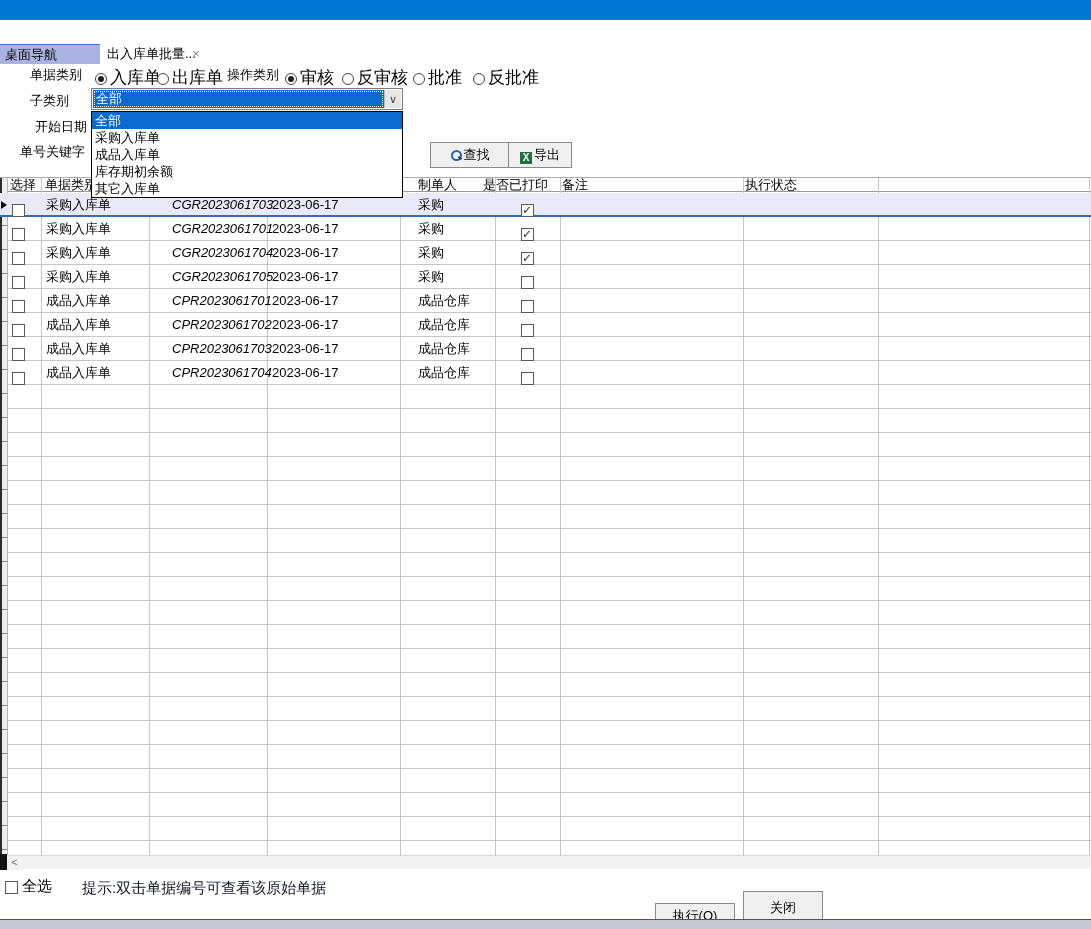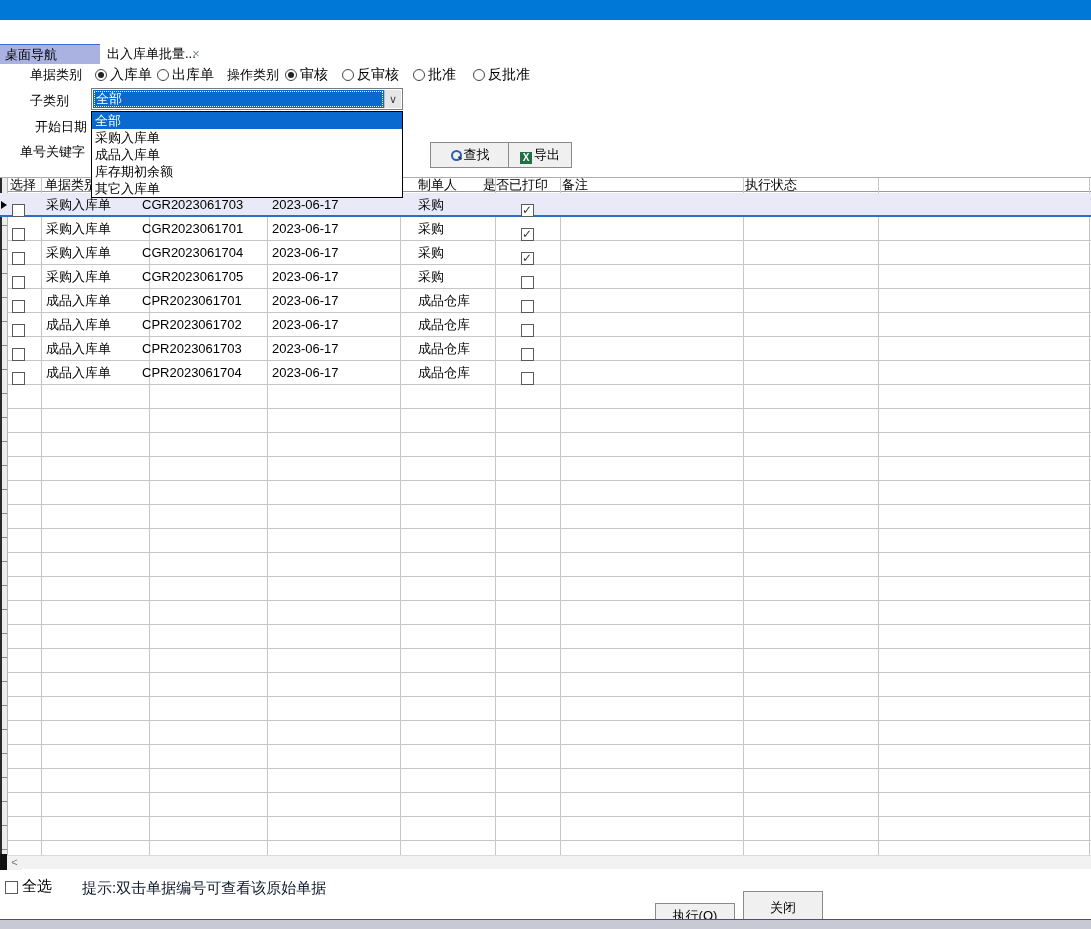--- a/index.html
+++ b/index.html
@@ -12,21 +12,21 @@
   
   .tabbar { position:absolute; left:0; top:0; width:1091px; height:20px; background:#0078d7; }
   .tab { position:absolute; top:0; height:20px; line-height:20px; font-size:13px;margin-top:44px; }
   .tab-inactive { left:0; width:100px; background:#a9b2e0; border-top:1px solid #3a6fd8; padding-left:5px; }
   .tab-active { left:101px; width:106px; background:#ffffff; padding-left:6px; }
   .tab-close { position:absolute; right:4px; top:0; width:14px; text-align:center; color:#7b8aa0; font-size:13px; cursor:pointer; }
   
   .flabel { position:absolute; font-size:13px; white-space:nowrap; }
   .radio { display:inline-block; width:12px; height:12px; border:1px solid #444; border-radius:50%; background:#fff; vertical-align:-2px; margin-right:3px; position:relative; }
   .radio.checked::after { content:""; position:absolute; left:2px; top:2px; width:6px; height:6px; border-radius:50%; background:#222; }
-  .radio-item { position:absolute; font-size:14px; white-space:nowrap; cursor:default; }
+  .radio-item { position:absolute; font-size:17px; white-space:nowrap; cursor:default; }
   
   .combo { position:absolute; left:91px; top:88px; width:312px; height:22px; border:1px solid #7a7a7a; background:#fff; z-index:6; }
   .combo-text { position:absolute; left:1px; top:1px; right:18px; bottom:1px; background:#0a69cf; color:#fff; line-height:18px; padding-left:3px; outline:1px dotted #f0f0f0; outline-offset:-2px; }
   .combo-btn { position:absolute; right:1px; top:1px; width:17px; bottom:1px; background:#e6e6e6; border-left:1px solid #bcbcbc; color:#444; text-align:center; line-height:18px; font-size:11px; }
   .droplist { position:absolute; left:91px; top:111px; width:312px; background:#fff; border:1px solid #000; z-index:30; }
   .droplist .opt { height:17px; line-height:17px; padding-left:3px; font-size:13px; }
   .droplist .opt.hl { background:#0a69cf; color:#fff; }
   
   .btn { position:absolute; background:#f0f0f0; border:1px solid #8a8a8a; font-size:13px; text-align:center; cursor:pointer; font-family:inherit; }
   .btn-find { left:430px; top:142px; width:80px; height:26px; }
@@ -46,21 +46,21 @@
   .rowhdr { position:absolute; left:0; top:-15px; bottom:0; width:8px; background:#ededed; border-left:2px solid #2b2b2b; border-right:1px solid #b5b5b5;
     background-image:repeating-linear-gradient(to bottom, transparent 0px, transparent 23px, #8a8a8a 23px, #8a8a8a 24px); }
   .grid-row { position:relative; height:24px; }
   .grid-row .cell { position:absolute; top:0; height:24px; line-height:24px; font-size:13px; white-space:nowrap; }
   .grid-row.sel { background:#e9e9f8; border-bottom:2px solid #2a6fc2; height:24px; }
   .arrow-ind { position:absolute; left:1px; top:8px; width:0; height:0; border-left:6px solid #000; border-top:4px solid transparent; border-bottom:4px solid transparent; }
   .cb { display:inline-block; width:13px; height:13px; border:1px solid #5a5a5a; background:#fff; position:relative; vertical-align:middle; }
   .cb.checked::after { content:"✓"; position:absolute; left:0px; top:-1px; font-size:12px; font-weight:bold; color:#333; line-height:13px; }
   .c-sel { left:12px; padding-top:5px; }
   .c-type { left:46px; }
-  .c-no { left:142px; }
+  .c-no { left:172px;font-style:italic; }
   .c-date { left:272px; }
   .c-creator { left:418px; }
   .c-printed { left:521px; padding-top:5px; }
   
   .hscroll { position:absolute; left:0; top:855px; width:1091px; height:14px; background:#f2f2f2; border-top:1px solid #d9d9d9; }
   .hs-black { position:absolute; left:0; top:-2px; width:7px; height:16px; background:#111; }
   .hs-btn { position:absolute; left:7px; top:0; width:15px; height:14px; background:#f2f2f2; color:#777; font-size:11px; line-height:13px; text-align:center; }
   
   .selall { position:absolute; left:5px; top:877px; font-size:15px; }
   .selall .cb { margin-right:4px; }

